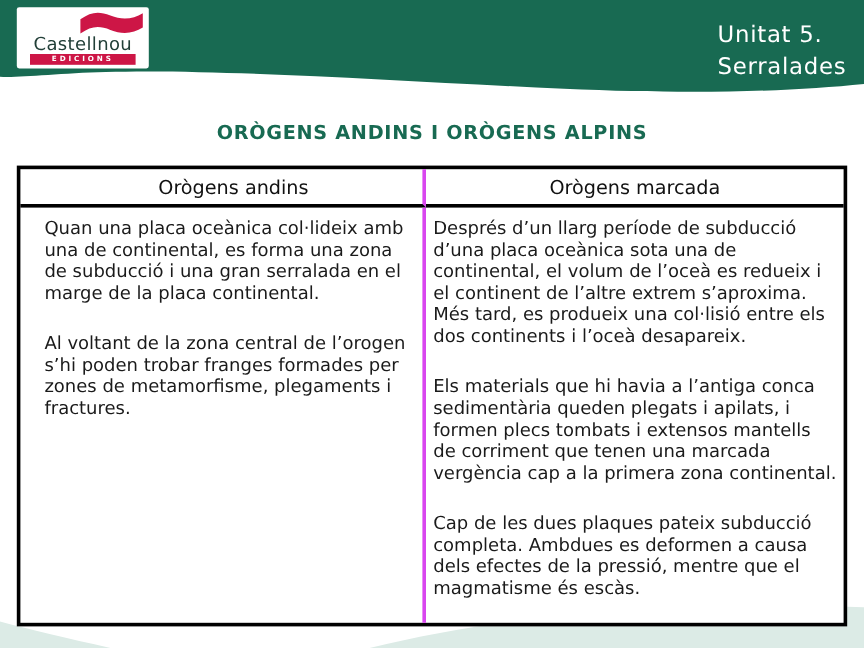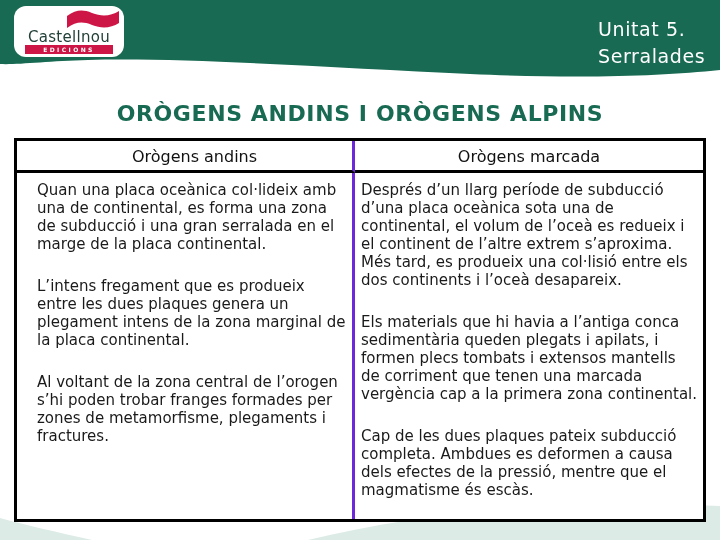--- a/index.html
+++ b/index.html
@@ -13,53 +13,53 @@
     width:720px;height:540px;position:relative;overflow:hidden;
     background:#ffffff;
     font-family:"DejaVu Sans","Liberation Sans",sans-serif;
     color:var(--text);
   }
   .header-wave{position:absolute;top:0;left:0;width:720px;height:84px;}
   .bottom-wave{position:absolute;bottom:0;left:0;width:720px;height:46px;}
 
   .logo{
     position:absolute;left:14px;top:6px;width:110px;height:51px;
-    background:#ffffff;border-radius:12px;z-index:3;
+    background:#ffffff;border-radius:2px;z-index:3;
   }
   .logo .flag{position:absolute;left:52px;top:2px;width:54px;height:24px;}
   .logo .brand{
     position:absolute;left:0;right:0;top:23px;text-align:center;
     font-size:15px;color:#223f38;letter-spacing:0.3px;line-height:16px;
   }
   .logo .ed-banner{
     position:absolute;left:11px;bottom:3px;width:88px;height:9px;
     background:var(--red);color:#fff;font-size:6px;font-weight:bold;
     letter-spacing:2.4px;text-align:center;line-height:9px;
   }
 
   .unit{
     position:absolute;left:598px;top:16px;z-index:3;
     color:#ffffff;font-size:19px;line-height:27px;letter-spacing:0.6px;
   }
 
   .slide-title{
     position:absolute;top:101px;left:0;width:720px;text-align:center;
-    color:var(--green);font-weight:bold;font-size:22px;letter-spacing:0.6px;
+    color:var(--green);font-weight:bold;font-size:16px;letter-spacing:0.6px;
   }
 
   .ttable{
     position:absolute;left:14px;top:138px;width:692px;height:384px;
     box-sizing:border-box;border:3px solid #000;background:#fff;z-index:2;
     display:grid;grid-template-columns:338px 1fr;grid-template-rows:32px 1fr;
   }
   .th{
     font-size:16px;line-height:32px;text-align:center;color:#111;
     border-bottom:3px solid #000;box-sizing:border-box;overflow:hidden;
   }
-  .th.left, .td.left{border-right:3px solid #6d28d9;padding-left:20px;}
+  .th.left, .td.left{border-right:3px solid #d946ef;padding-left:20px;}
   .td{
     box-sizing:border-box;overflow:hidden;
     padding:8px 4px 0 6px;
     font-size:15px;line-height:18px;color:var(--text);
   }
   .td p{margin:0 0 24px 0;}
 </style>
 </head>
 <body>
 
@@ -80,21 +80,20 @@
   <div>Serralades</div>
 </div>
 
 <div class="slide-title">ORÒGENS ANDINS I ORÒGENS ALPINS</div>
 
 <div class="ttable">
   <div class="th left">Orògens andins</div>
   <div class="th">Orògens marcada</div>
   <div class="td left">
     <p>Quan una placa oceànica col·lideix amb una de continental, es forma una zona de subducció i una gran serralada en el marge de la placa continental.</p>
-    <p>L’intens fregament que es produeix entre les dues plaques genera un plegament intens de la zona marginal de la placa continental.</p>
     <p>Al voltant de la zona central de l’orogen s’hi poden trobar franges formades per zones de metamorfisme, plegaments i fractures.</p>
   </div>
   <div class="td">
     <p>Després d’un llarg període de subducció d’una placa oceànica sota una de continental, el volum de l’oceà es redueix i el continent de l’altre extrem s’aproxima. Més tard, es produeix una col·lisió entre els dos continents i l’oceà desapareix.</p>
     <p>Els materials que hi havia a l’antiga conca sedimentària queden plegats i apilats, i formen plecs tombats i extensos mantells de corriment que tenen una marcada vergència cap a la primera zona continental.</p>
     <p>Cap de les dues plaques pateix subducció completa. Ambdues es deformen a causa dels efectes de la pressió, mentre que el magmatisme és escàs.</p>
   </div>
 </div>
 
 <svg class="bottom-wave" viewBox="0 0 720 46" preserveAspectRatio="none">

